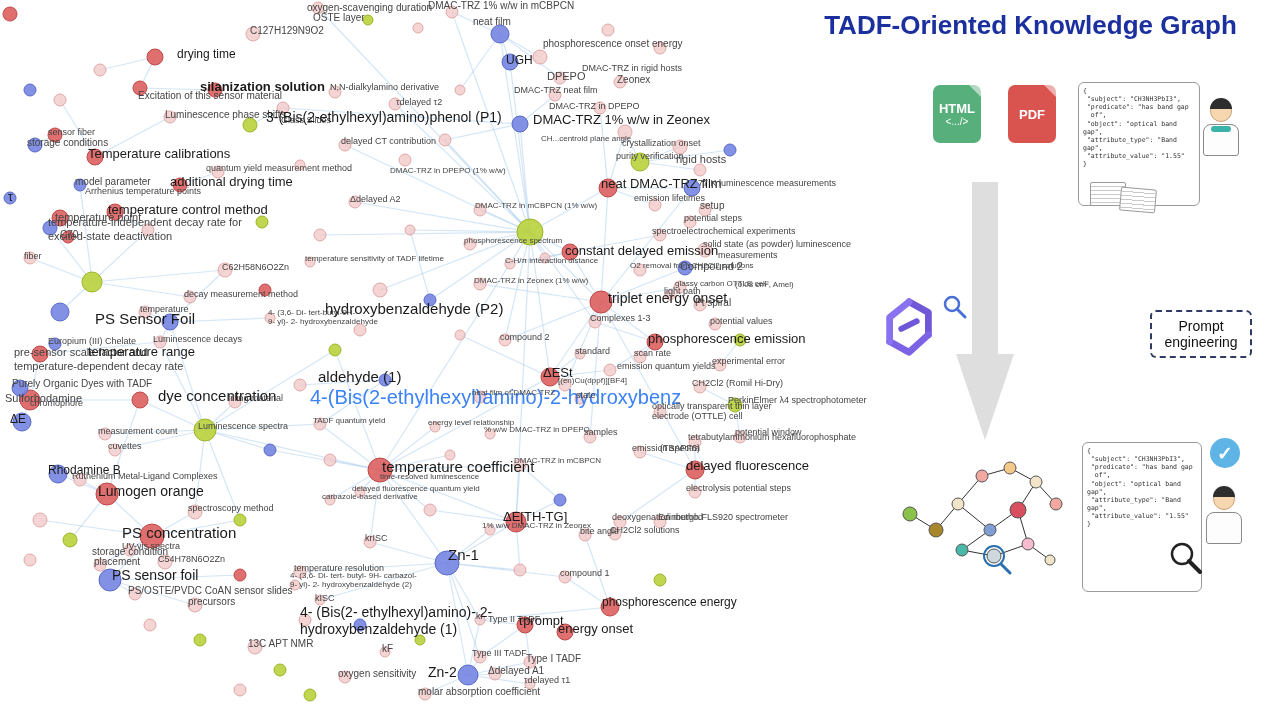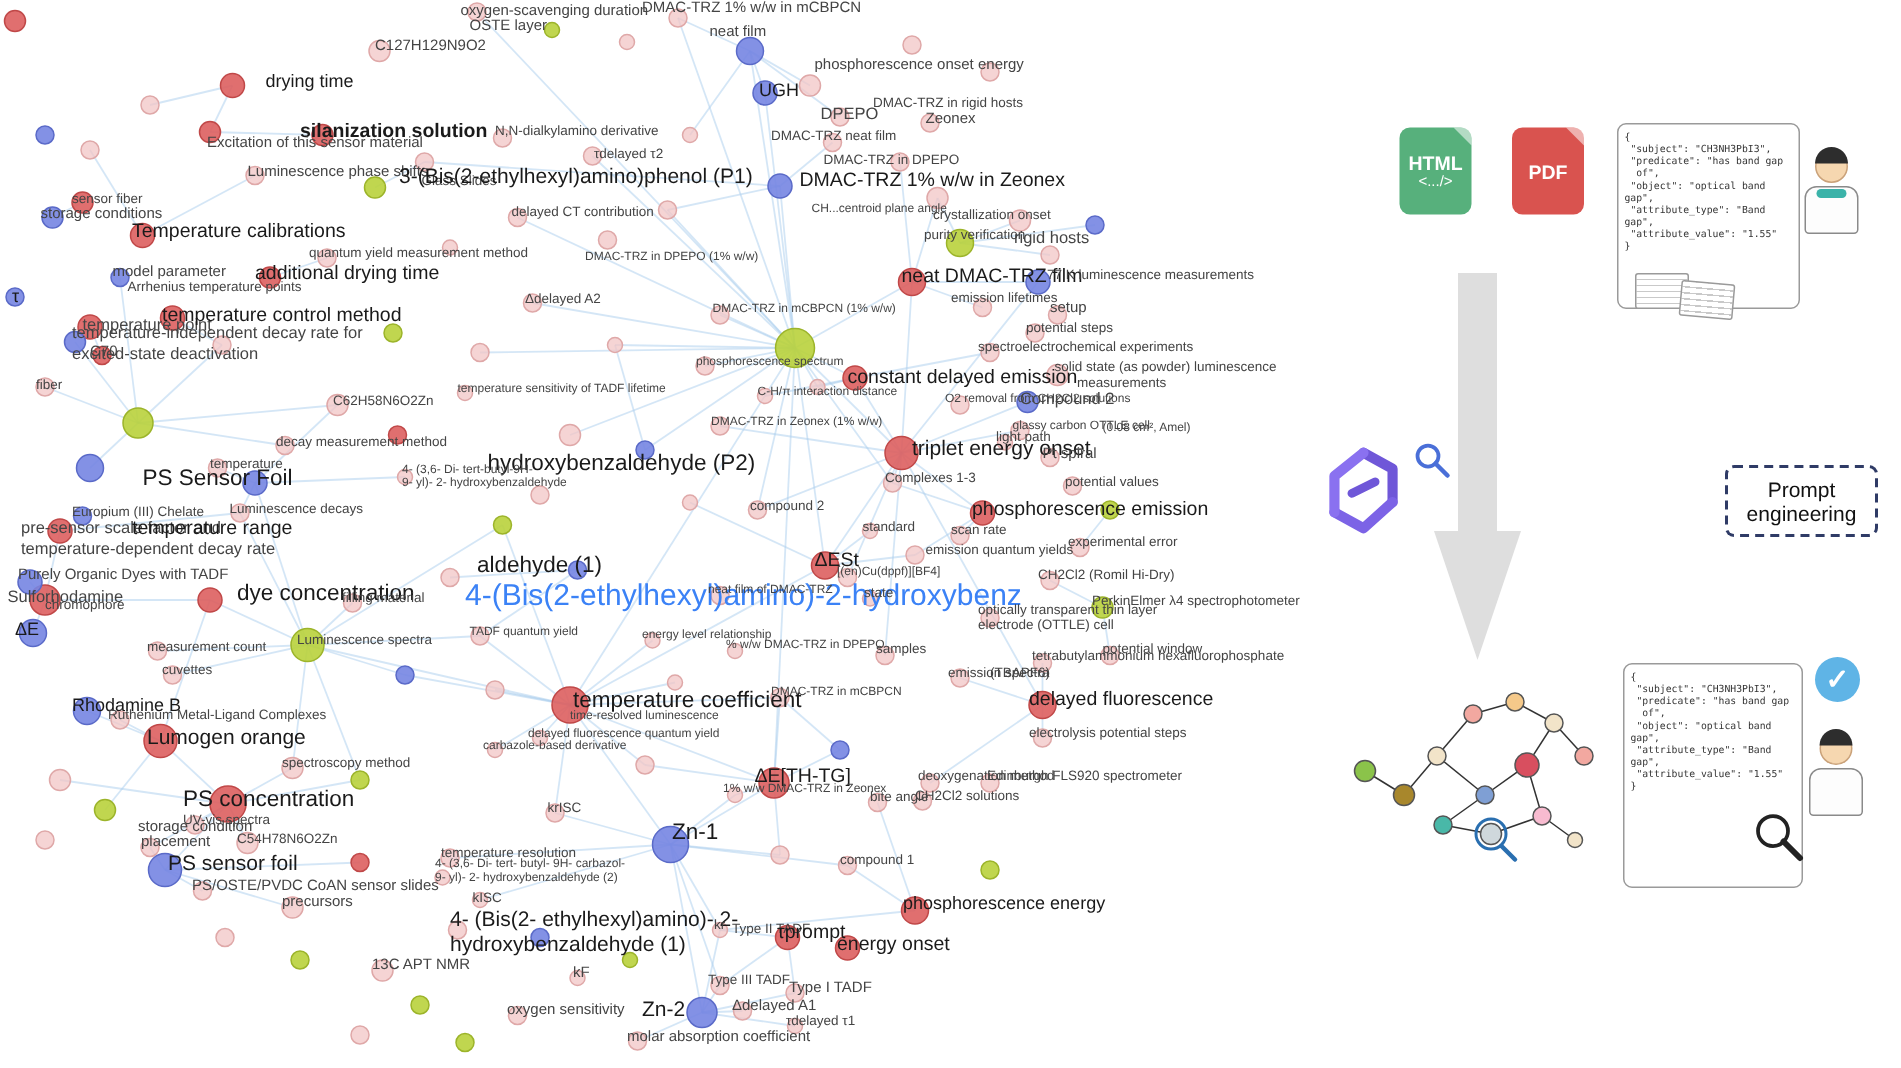--- a/index.html
+++ b/index.html
@@ -570,20 +570,21 @@
         <div class="glabel" style="left: 338px; top: 669px; font-size: 10px; font-weight: 400; color: rgb(68, 68, 68);">oxygen sensitivity</div>
         <div class="glabel" style="left: 428px; top: 665px; font-size: 14px; font-weight: 400; color: rgb(26, 26, 26);">Zn-2</div>
         <div class="glabel" style="left: 488px; top: 666px; font-size: 10px; font-weight: 400; color: rgb(68, 68, 68);">Δdelayed A1</div>
         <div class="glabel" style="left: 524px; top: 676px; font-size: 9px; font-weight: 400; color: rgb(68, 68, 68);">τdelayed τ1</div>
         <div class="glabel" style="left: 418px; top: 687px; font-size: 10px; font-weight: 400; color: rgb(68, 68, 68);">molar absorption coefficient</div>
       </div>
   </div>
 
   <div id="right-panel">
 
+    <div class="fig-title">TADF-Oriented Knowledge Graph</div>
 
     <div class="file-icon html">
       <div class="fold"></div>
       <div class="big">HTML</div>
       <div class="small">&lt;.../&gt;</div>
     </div>
 
     <div class="file-icon pdf">
       <div class="fold"></div>
       <div class="big">PDF</div>

